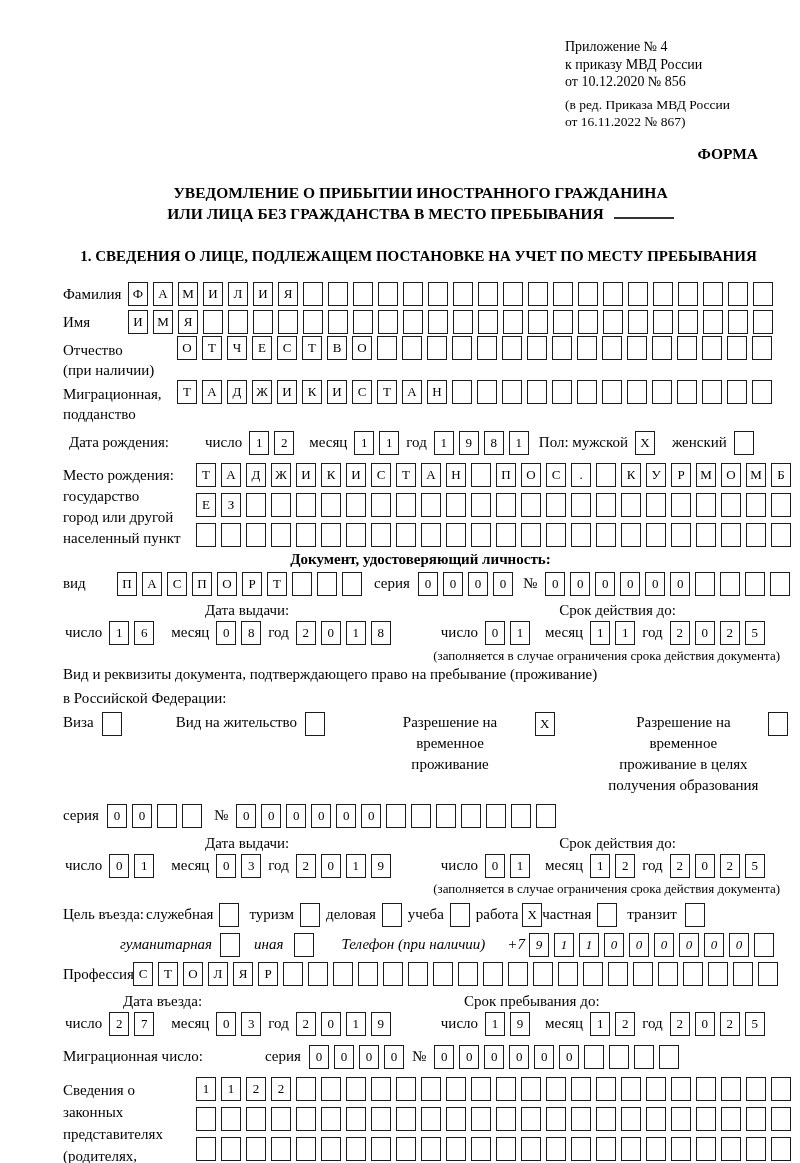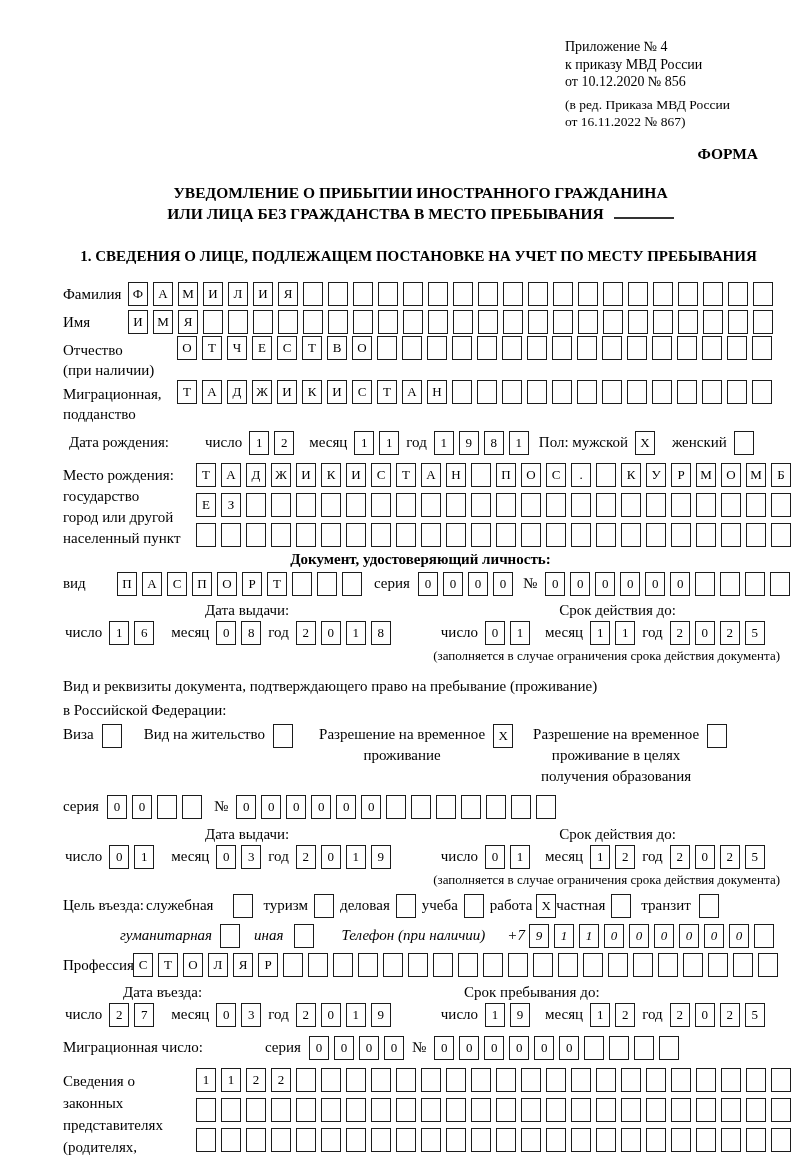--- a/index.html
+++ b/index.html
@@ -390,24 +390,24 @@
           <span class="cell">2</span>
           <span class="cell">0</span>
           <span class="cell">2</span>
           <span class="cell">5</span>
         </span>
     </span>
   </div>
 
   <div class="fine" style="margin-top:3px;">(заполняется в случае ограничения срока действия документа)</div>
 
-  <div style="margin-top:14px;">Вид и реквизиты документа, подтверждающего право на пребывание (проживание)</div>
+  <div style="margin-top:2px;">Вид и реквизиты документа, подтверждающего право на пребывание (проживание)</div>
   <div style="margin-top:7px;">в Российской Федерации:</div>
 
-  <div class="row" style="margin-top:5px;">
+  <div class="row" style="margin-top:5px;gap:32px;">
     <span class="ck">
       <span class="lbl" style="padding-top:2px;">Виза</span>
       <span class="cells">
           <span class="cell"></span>
         </span>
     </span>
     <span class="ck" style="margin-left:22px;">
       <span class="lbl" style="padding-top:2px;">Вид на жительство</span>
       <span class="cells">
           <span class="cell"></span>
@@ -503,21 +503,21 @@
           <span class="cell">2</span>
           <span class="cell">5</span>
         </span>
     </span>
   </div>
 
   <div class="fine" style="margin-top:3px;">(заполняется в случае ограничения срока действия документа)</div>
 
   <div class="row" style="margin-top:6px;align-items:center;">
     <span class="w">Цель въезда:</span>
-    <span class="w" style="margin-left:2px;margin-right:20px;">служебная</span>
+    <span class="w" style="margin-left:2px;margin-right:6px;">служебная</span>
     <span class="cells">
         <span class="cell"></span>
       </span>
     <span class="w" style="margin-left:10px;margin-right:6px;">туризм</span>
     <span class="cells">
         <span class="cell"></span>
       </span>
     <span class="w" style="margin-left:6px;margin-right:6px;">деловая</span>
     <span class="cells">
         <span class="cell"></span>

